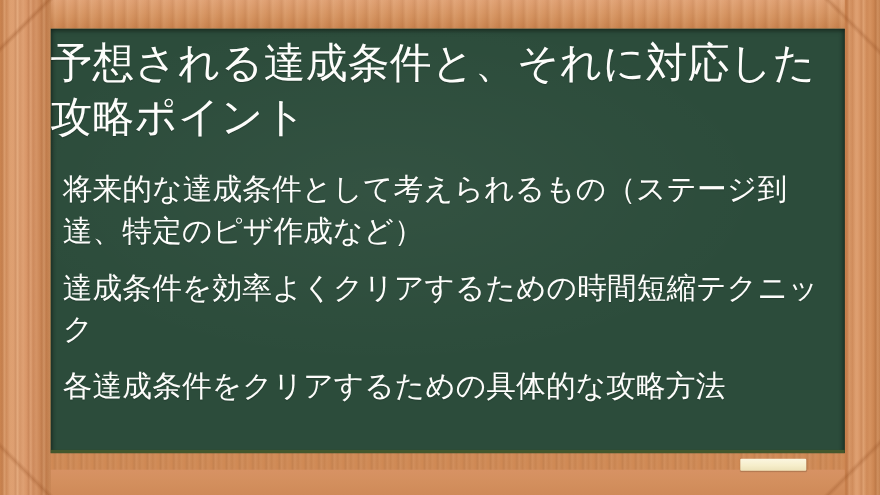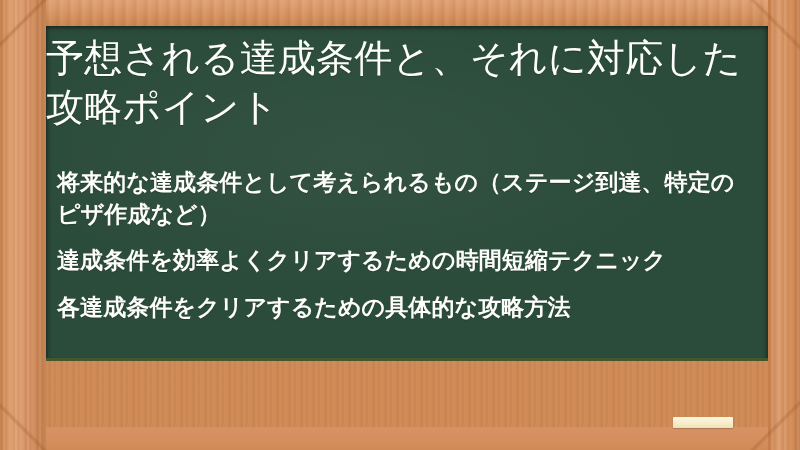--- a/index.html
+++ b/index.html
@@ -103,21 +103,21 @@
     background: linear-gradient(45deg, rgba(255,255,255,0.00) 46%, rgba(150,80,35,0.30) 49%, rgba(255,255,255,0.00) 52%); }
   .mitre-br { left: 742px; top: 392px;
     background: linear-gradient(135deg, rgba(255,255,255,0.00) 46%, rgba(150,80,35,0.30) 49%, rgba(255,255,255,0.00) 52%); }
 
   
   .board {
     position: absolute;
     left: 46px;
     top: 26px;
     width: 722px;
-    height: 335px;
+    height: 386px;
     background:
       radial-gradient(ellipse 70% 60% at 42% 38%, rgba(255,255,255,0.035) 0%, rgba(255,255,255,0.00) 70%),
       #2c4c3b;
     box-shadow:
       inset 0 2px 5px rgba(0,0,0,0.35),
       inset 2px 0 4px rgba(0,0,0,0.22),
       inset -2px 0 4px rgba(0,0,0,0.22);
     overflow: hidden;
   }
   .board-bottom-edge {
@@ -154,25 +154,25 @@
     position: absolute;
     left: 11px;
     top: 128px;
     width: 692px;
     margin: 0;
     padding: 0;
     list-style: none;
   }
   .bullet-item {
     color: #fdfdfb;
-    font-size: 23px;
-    font-weight: 700;
+    font-size: 27px;
+    font-weight: 400;
     line-height: 1.40;
     letter-spacing: 0.1px;
-    margin: 12px 0 14px 0;
+    margin: 0 0 14px 0;
     white-space: pre-wrap;
     text-shadow: 0 1px 1px rgba(0,0,0,0.20);
   }
   .bullet-item:last-child { margin-bottom: 0; }
 
   
   .chalk-stick {
     position: absolute;
     left: 673px;
     top: 417px;

